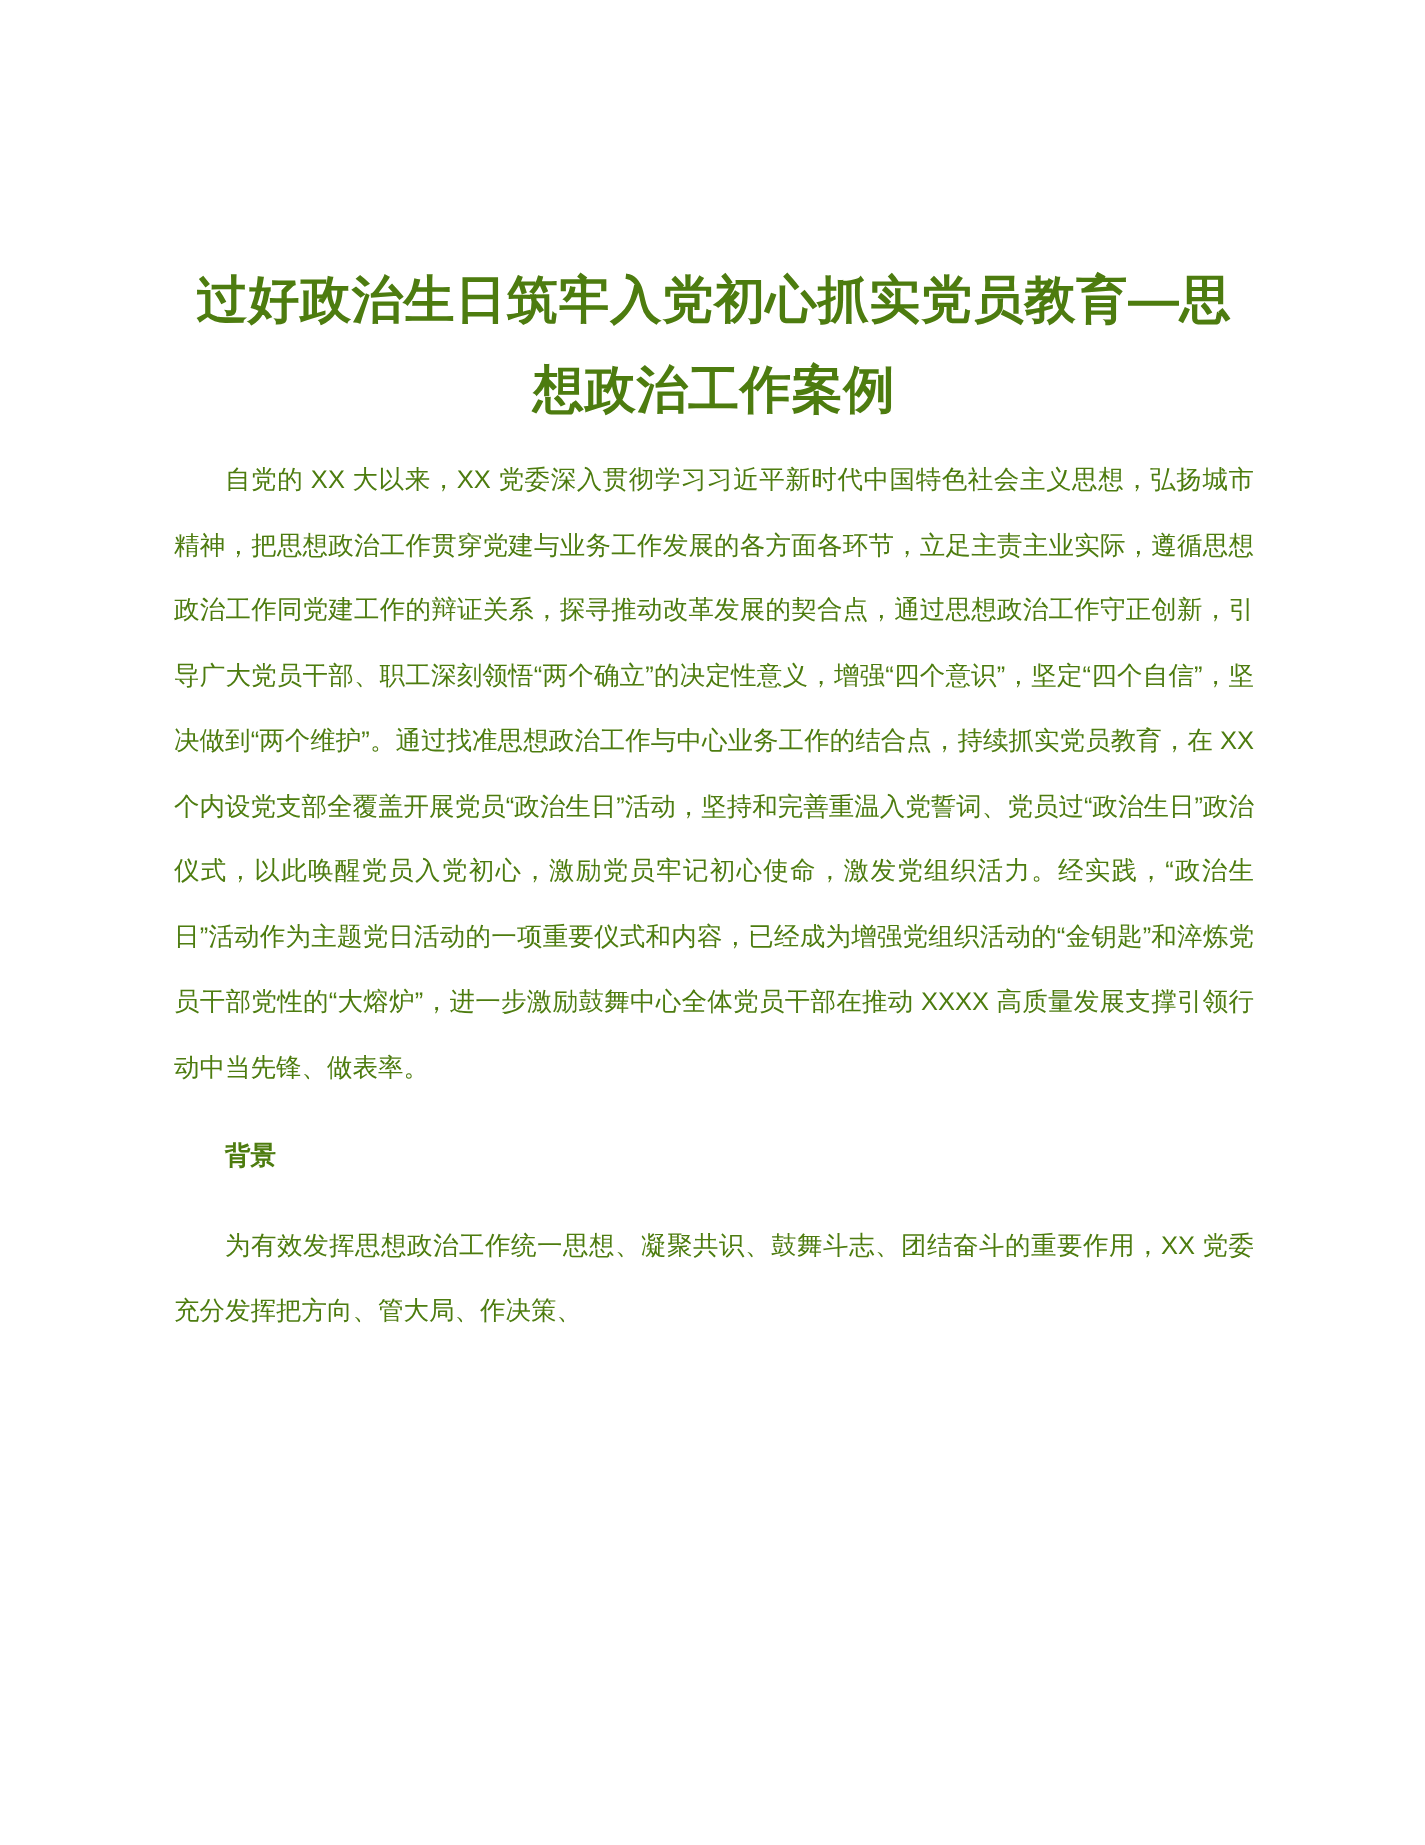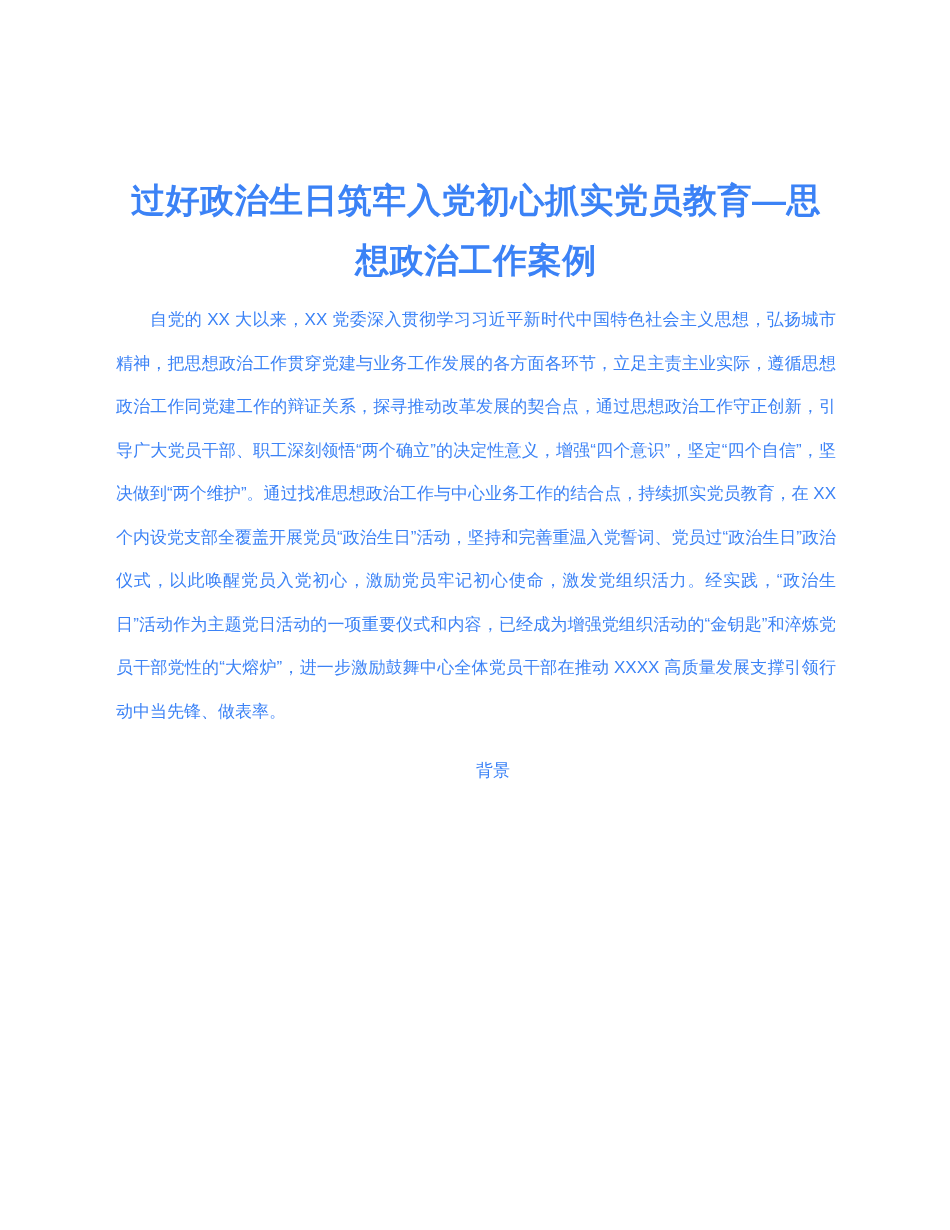--- a/index.html
+++ b/index.html
@@ -6,21 +6,21 @@
     margin: 0;
     padding: 0;
     background: #ffffff;
   }
   .page {
     position: relative;
     width: 950px;
     height: 1230px;
     margin: 0 auto;
     background: #ffffff;
-    color: #3b82f6;
+    color: #4d7c0f;
     box-sizing: border-box;
     padding: 170px 114px 0 116px;
     overflow: hidden;
     font-family: "Liberation Sans", "DejaVu Sans", sans-serif;
   }
   .doc-title {
     max-width: 700px;
     margin: 0 auto 8px auto;
     font-size: 34px;
     line-height: 60px;
@@ -31,29 +31,30 @@
   .doc-body p {
     margin: 0 0 16px 0;
     font-size: 17px;
     line-height: 43.5px;
     text-align: justify;
     text-justify: inter-ideograph;
     text-indent: 2em;
     letter-spacing: 0;
   }
   .doc-body p.section-heading {
-    text-align: center;
-    font-weight: 400;
+    text-align: left;
+    font-weight: 700;
   }
 </style>
 </head>
 <body>
 
 <div class="page">
   <h1 class="doc-title">过好政治生日筑牢入党初心抓实党员教育—思想政治工作案例</h1>
 
   <div class="doc-body">
     <p>自党的 XX 大以来，XX 党委深入贯彻学习习近平新时代中国特色社会主义思想，弘扬城市精神，把思想政治工作贯穿党建与业务工作发展的各方面各环节，立足主责主业实际，遵循思想政治工作同党建工作的辩证关系，探寻推动改革发展的契合点，通过思想政治工作守正创新，引导广大党员干部、职工深刻领悟“两个确立”的决定性意义，增强“四个意识”，坚定“四个自信”，坚决做到“两个维护”。通过找准思想政治工作与中心业务工作的结合点，持续抓实党员教育，在 XX 个内设党支部全覆盖开展党员“政治生日”活动，坚持和完善重温入党誓词、党员过“政治生日”政治仪式，以此唤醒党员入党初心，激励党员牢记初心使命，激发党组织活力。经实践，“政治生日”活动作为主题党日活动的一项重要仪式和内容，已经成为增强党组织活动的“金钥匙”和淬炼党员干部党性的“大熔炉”，进一步激励鼓舞中心全体党员干部在推动 XXXX 高质量发展支撑引领行动中当先锋、做表率。</p>
 
     <p class="section-heading">背景</p>
 
+    <p>为有效发挥思想政治工作统一思想、凝聚共识、鼓舞斗志、团结奋斗的重要作用，XX 党委充分发挥把方向、管大局、作决策、</p>
   </div>
 </div>
 
 </body></html>

